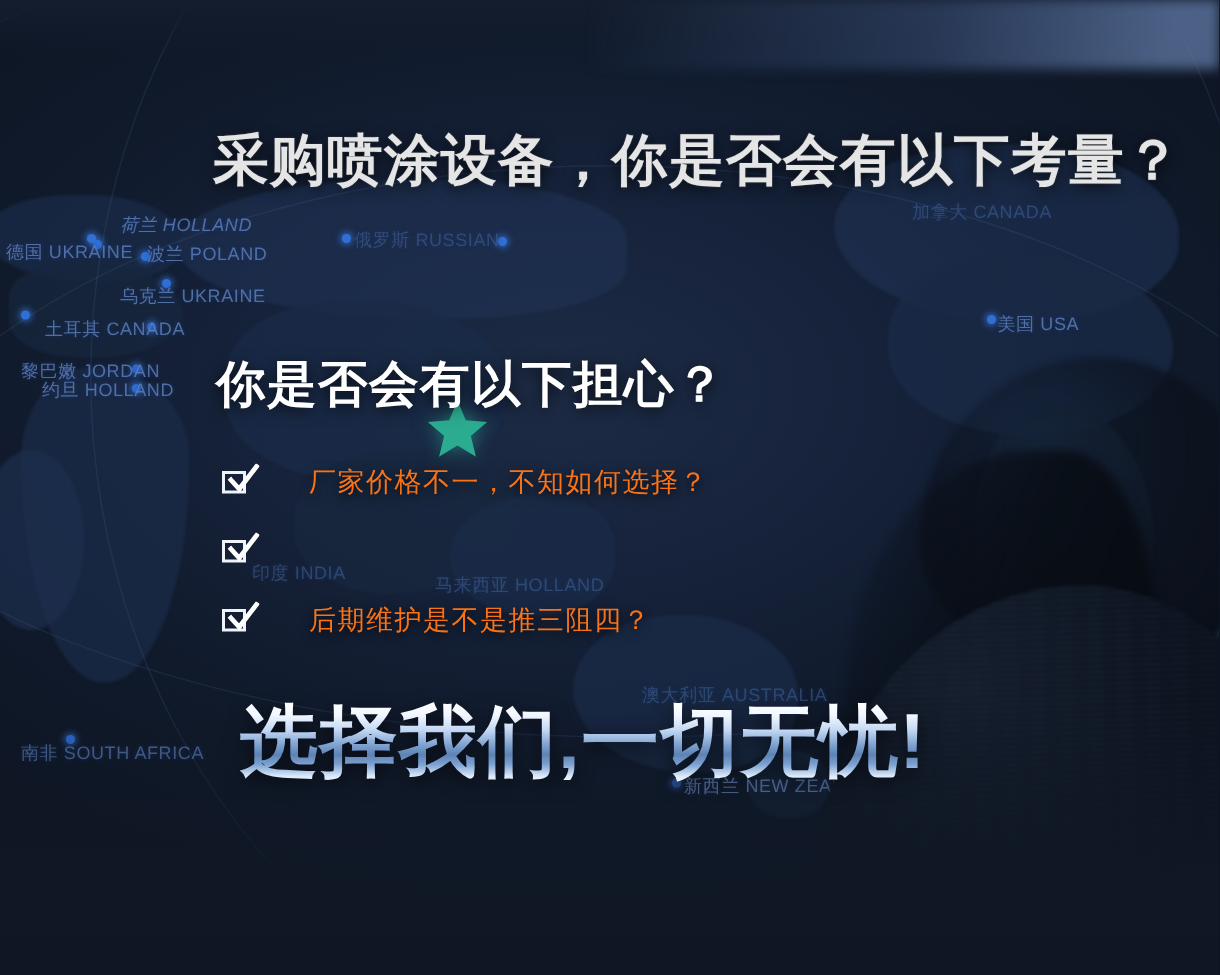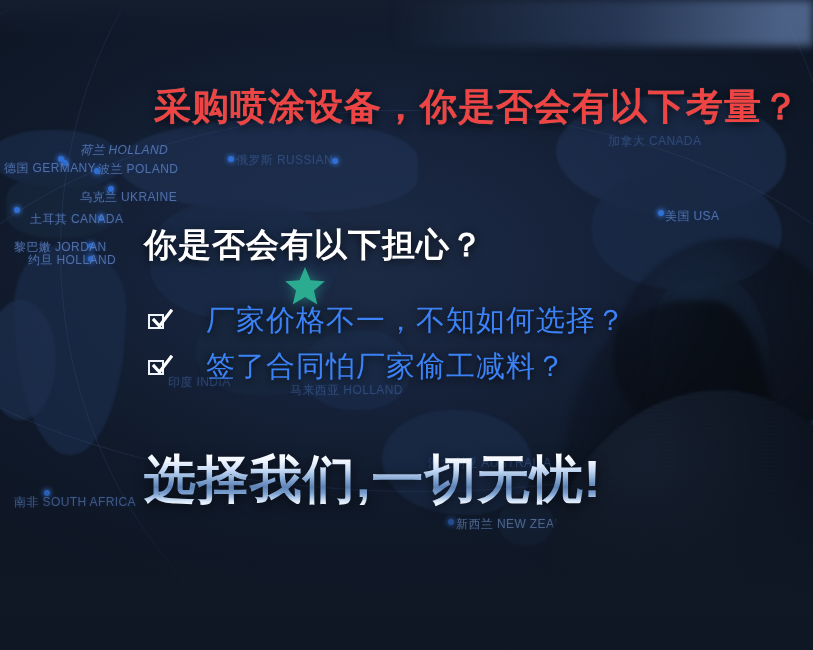--- a/index.html
+++ b/index.html
@@ -117,25 +117,25 @@
 
   
   .content {
     position: absolute;
     left: 142px; top: 0;
     width: 640px; height: 100%;
   }
 
   .headline {
     position: absolute;
-    top: 88px; left: 12px;
+    top: 88px; left: 0;
     margin: 0;
     font-size: 37px;
     font-weight: bold;
-    color: #ef4444;
+    color: #e5e5e5;
     letter-spacing: 1px;
     line-height: 1;
     white-space: nowrap;
     text-shadow: 0 2px 10px rgba(0,0,0,.75), 0 0 1px rgba(255,255,255,.4);
   }
 
   .subline {
     position: absolute;
     top: 160px; left: 4px;
     margin: 0;
@@ -143,21 +143,21 @@
     font-weight: 400;
     color: #f2f6fb;
     letter-spacing: 1.5px;
     white-space: nowrap;
     text-shadow: 0 2px 9px rgba(0,0,0,.8);
   }
   .subline .dot { font-size: 16px; vertical-align: 3px; padding: 0 3px; }
 
   .headline2 {
     position: absolute;
-    top: 228px; left: 2px;
+    top: 239px; left: 2px;
     margin: 0;
     font-size: 33px;
     font-weight: bold;
     color: #ffffff;
     letter-spacing: 1px;
     line-height: 1;
     white-space: nowrap;
     text-shadow: 0 2px 10px rgba(0,0,0,.75);
     text-align: center;
   }
@@ -184,31 +184,31 @@
     position: absolute; left: 0; top: 2px;
     width: 16px; height: 15px;
     border: 2px solid #eef3fa;
     box-sizing: border-box;
   }
   .chk .tick {
     position: absolute; left: 3px; top: -3px;
     width: 22px; height: 22px;
   }
   .worry-text {
-    font-size: 29px;
-    color: #3b82f6;
+    font-size: 18px;
+    color: #f97316;
     letter-spacing: 1px;
     white-space: nowrap;
     text-shadow: 0 2px 8px rgba(0,0,0,.85);
   }
 
   .slogan {
     position: absolute;
     top: 452px; left: 2px;
-    margin: 0;
+    margin: 16px;
     font-size: 52px;
     font-weight: bold;
     letter-spacing: 1px;
     white-space: nowrap;
     line-height: 1.05;
     background: linear-gradient(180deg,
         #ffffff 0%,
         #f2f7ff 16%,
         #c3d8f4 34%,
         #7fa2cf 52%,
@@ -267,21 +267,21 @@
   <div class="marker" style="left:88px;  top:243px;"></div>
   <div class="marker" style="left:88px;  top:256px;"></div>
   <div class="marker" style="left:228px; top:156px;"></div>
   <div class="marker" style="left:658px; top:210px;"></div>
   <div class="marker" style="left:44px;  top:490px;"></div>
   <div class="marker" style="left:448px; top:519px;"></div>
   <div class="marker" style="left:332px; top:158px;"></div>
 
   <div>
     <div class="maplabel" style="left:80px;  top:142px;font-style:italic;">荷兰 HOLLAND</div>
-    <div class="maplabel" style="left:4px;   top:160px;">德国 GERMANY</div>
+    <div class="maplabel" style="left:4px;   top:160px;">德国 UKRAINE</div>
     <div class="maplabel" style="left:98px;  top:161px;">波兰 POLAND</div>
     <div class="maplabel" style="left:80px;  top:189px;">乌克兰 UKRAINE</div>
     <div class="maplabel" style="left:30px;  top:211px;">土耳其 CANADA</div>
     <div class="maplabel" style="left:14px;  top:239px;">黎巴嫩 JORDAN</div>
     <div class="maplabel" style="left:28px;  top:252px;">约旦 HOLLAND</div>
     <div class="maplabel faint" style="left:236px; top:152px;">俄罗斯 RUSSIAN</div>
     <div class="maplabel faint" style="left:608px; top:133px;">加拿大 CANADA</div>
     <div class="maplabel" style="left:665px; top:208px;">美国 USA</div>
     <div class="maplabel faint" style="left:168px; top:374px;">印度 INDIA</div>
     <div class="maplabel faint" style="left:290px; top:382px;">马来西亚 HOLLAND</div>
@@ -319,20 +319,28 @@
         </span>
         <span class="worry-text">厂家价格不一，不知如何选择？</span>
       </li>
       <li class="worry-item">
         <span class="chk">
           <span class="box"></span>
           <svg class="tick" viewBox="0 0 22 22" aria-hidden="true">
             <path d="M3 11 L8.5 17 L20 2" fill="none" stroke="#ffffff" stroke-width="3.2" stroke-linecap="square" stroke-linejoin="miter"></path>
           </svg>
         </span>
-        <span class="worry-text">签了合同怕厂家偷工减料？</span>
+      </li>
+      <li class="worry-item">
+        <span class="chk">
+          <span class="box"></span>
+          <svg class="tick" viewBox="0 0 22 22" aria-hidden="true">
+            <path d="M3 11 L8.5 17 L20 2" fill="none" stroke="#ffffff" stroke-width="3.2" stroke-linecap="square" stroke-linejoin="miter"></path>
+          </svg>
+        </span>
+        <span class="worry-text">后期维护是不是推三阻四？</span>
       </li>
     </ul>
 
     <div class="slogan">选择我们,一切无忧!</div>
 
   </div>
 </div>
 
 </body></html>

